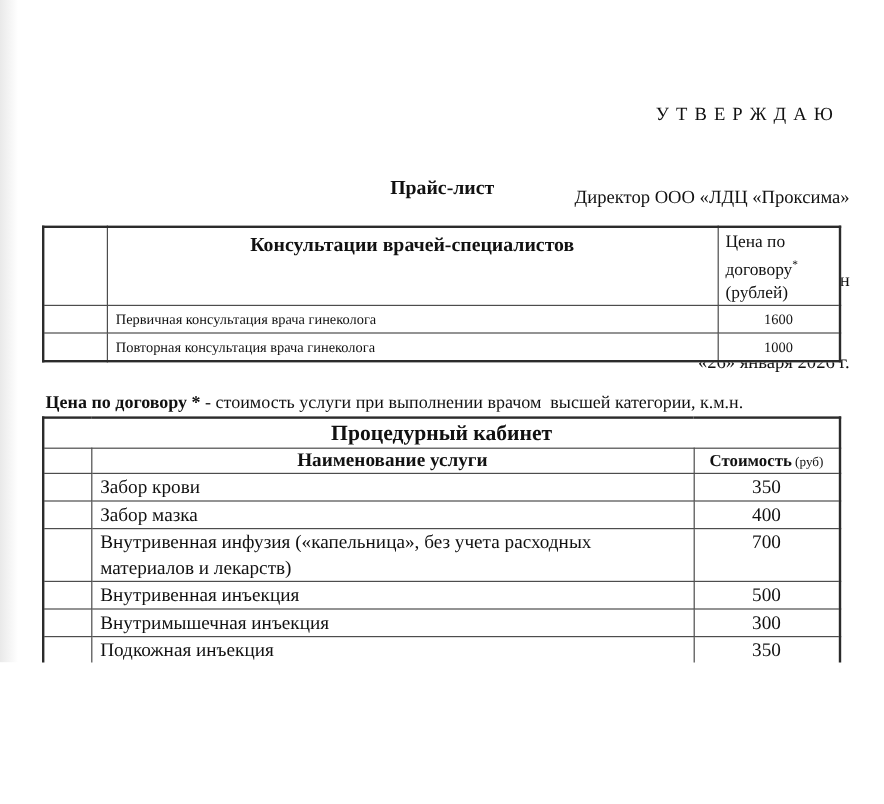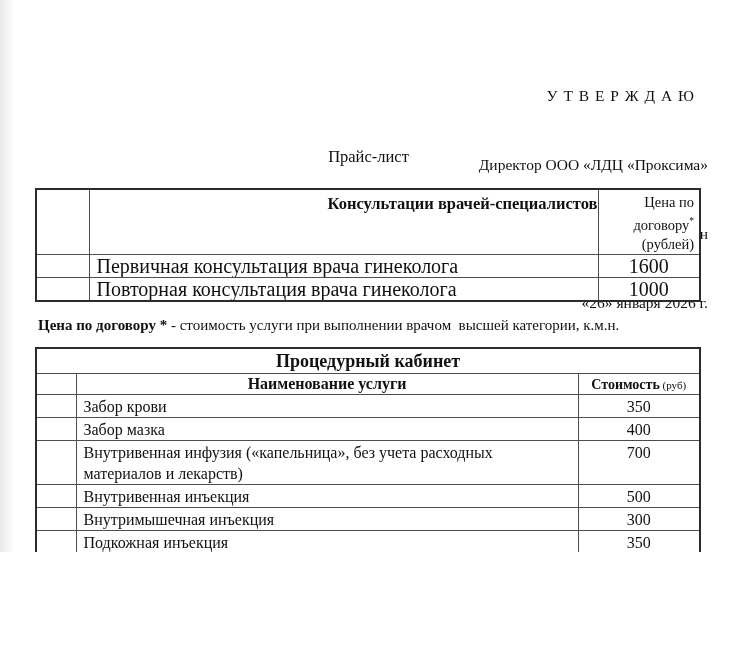--- a/index.html
+++ b/index.html
@@ -26,56 +26,56 @@
     position: absolute; top: 38px; right: 29px;
     text-align: right;
     font-size: 15.5px; line-height: 23px;
     white-space: pre;
   }
   .approval .caps { letter-spacing: 1px; padding-right: 13px; }
 
   
   .doc-title {
     position: absolute; top: 147px; left: 0; width: 737px;
-    text-align: center; font-weight: normal; font-size: 16.5px;
+    text-align: center; font-weight: bold; font-size: 16.5px;
   }
 
   
   table {
     position: absolute;
     border-collapse: collapse;
     table-layout: fixed;
     background: #ffffff;
   }
   td {
     border: 1px solid #4d4d4d;
     vertical-align: top;
     overflow: hidden;
   }
   .t1, .t2 { border: 2px solid #2b2b2b; }
 
   
   .t1 { left: 35px; top: 188px; width: 664px; }
-  .t1 .head-row td { height: 59px; text-align: right; }
+  .t1 .head-row td { height: 59px; }
   .t1-title {
     font-weight: bold; font-size: 16.5px;
     text-align: center; padding-top: 4px;
   }
   .t1-price-head {
     font-size: 14.5px; line-height: 19px;
     padding: 3px 5px 0 6px;
   }
   .t1-price-head sup { font-size: 9.5px; }
-  .t1 .data-row td { height: 23px; font-size: 20px; line-height: 21px; }
+  .t1 .data-row td { height: 23px; font-size: 12px; line-height: 21px; }
   .cell-name { padding: 1px 4px 0 7px; text-align: left; }
   .cell-price { text-align: center; padding-top: 1px; }
 
   
   .note {
-    position: absolute; left: 38px; top: 317px;
+    position: absolute; left: 38px; top: 328px;
     font-size: 15px; white-space: pre-wrap;
   }
   .note b { font-size: 15px; }
 
   
   .t2 { left: 35px; top: 347px; width: 664px; }
   .t2-caption {
     font-weight: bold; font-size: 18px; line-height: 23px;
     text-align: center; height: 25px; padding-top: 1px;
   }

